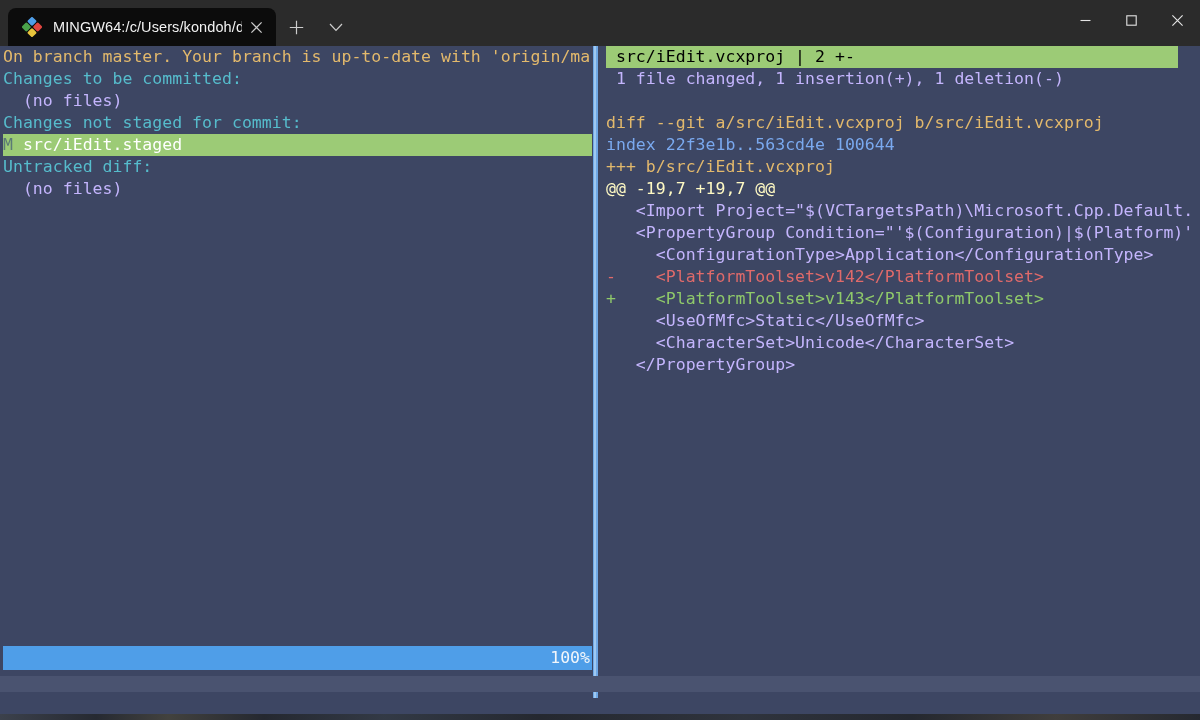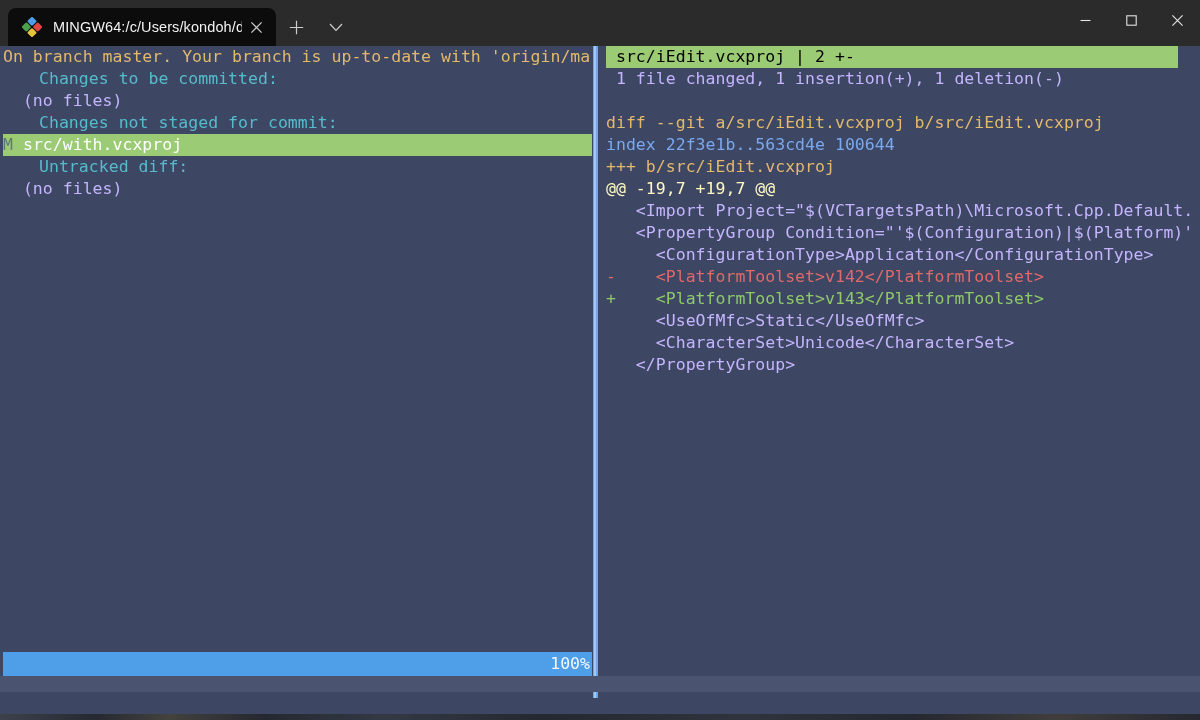--- a/index.html
+++ b/index.html
@@ -150,21 +150,21 @@
     white-space: pre;
     color: #e8e8ef;
     letter-spacing: 0.02px;
     overflow: hidden;
   }
   .pane-left .line  { padding-left: 3px; }
   .pane-right .line { padding-left: 6px; }
 
   
   .c-yellow  { color: #e3b96c; }
-  .c-cyan    { color: #56bccc; margin-left: 36px; }
+  .c-cyan    { color: #56bccc; }
   .c-white   { color: #c4b5fd; }
   .c-blue    { color: #7aa9ef; }
   .c-magenta { color: #fef9c3; }
   .c-red     { color: #e06a6a; }
   .c-green   { color: #8fc96a; }
 
   .hl {
     background: #9ccb76;
     color: #ffffff;
     display: block;
@@ -173,21 +173,21 @@
   .hl-right {
     background: #9ccb76;
     color: #000000;
     display: block;
     width: 572px;
   }
 
   
   .statusbar {
     position: absolute;
-    bottom: 22px;
+    bottom: 28px;
     height: 24px;
     line-height: 24px;
     font-size: 16.5px;
     white-space: pre;
     background: #4f9ee8;
     color: #f2f6fb;
     overflow: hidden;
   }
   .status-left  { left: 3px;   width: 589px; padding-left: 4px; }
 
@@ -282,21 +282,21 @@
   </div>
 
   <div class="term">
 
     <div class="pane pane-left">
       <div class="rowblock" id="left-lines">
           <div class="line c-yellow">On branch master. Your branch is up-to-date with 'origin/mas</div>
           <div class="line c-cyan">Changes to be committed:</div>
           <div class="line c-white">  (no files)</div>
           <div class="line c-cyan">Changes not staged for commit:</div>
-          <div class="line"><span class="hl"><span class="mark">M</span><span> src/with.vcxproj</span></span></div>
+          <div class="line"><span class="hl"><span class="mark">M</span><span> src/iEdit.staged</span></span></div>
           <div class="line c-cyan">Untracked diff:</div>
           <div class="line c-white">  (no files)</div>
         </div>
       <div class="statusbar status-left">
         
         <span class="status-pct">100%</span>
       </div>
     </div>
 
     <div class="divider"></div>

